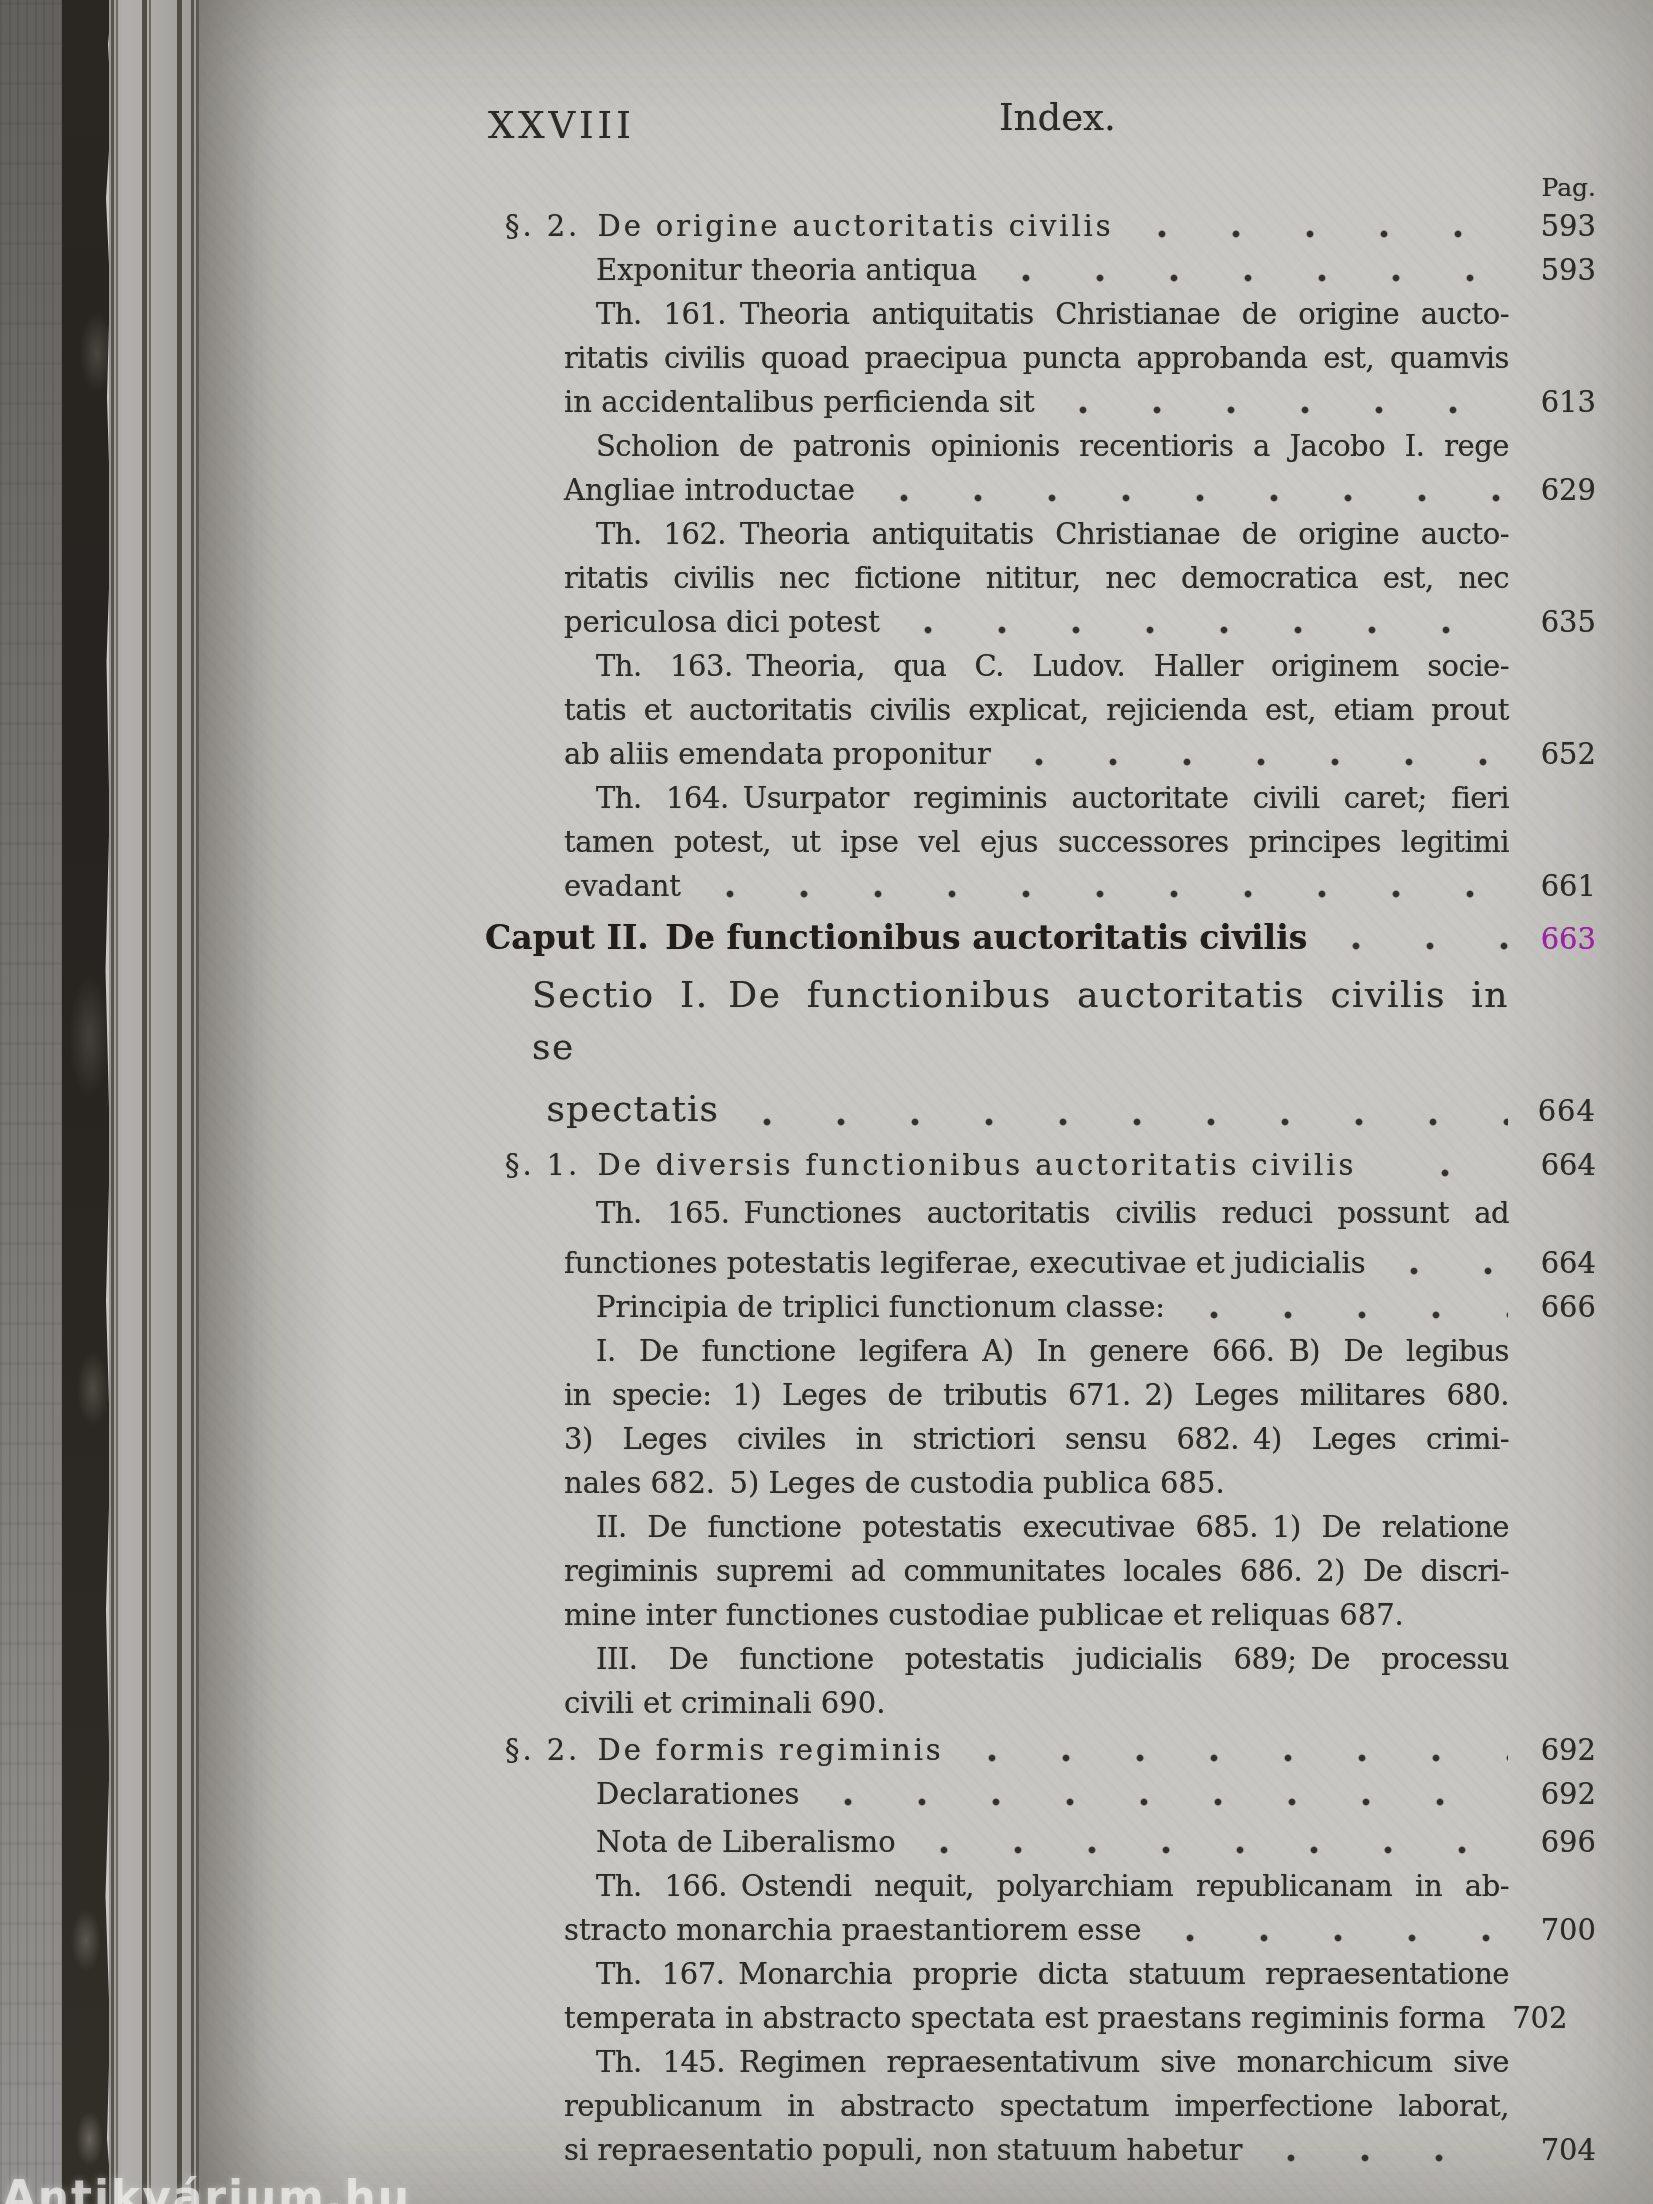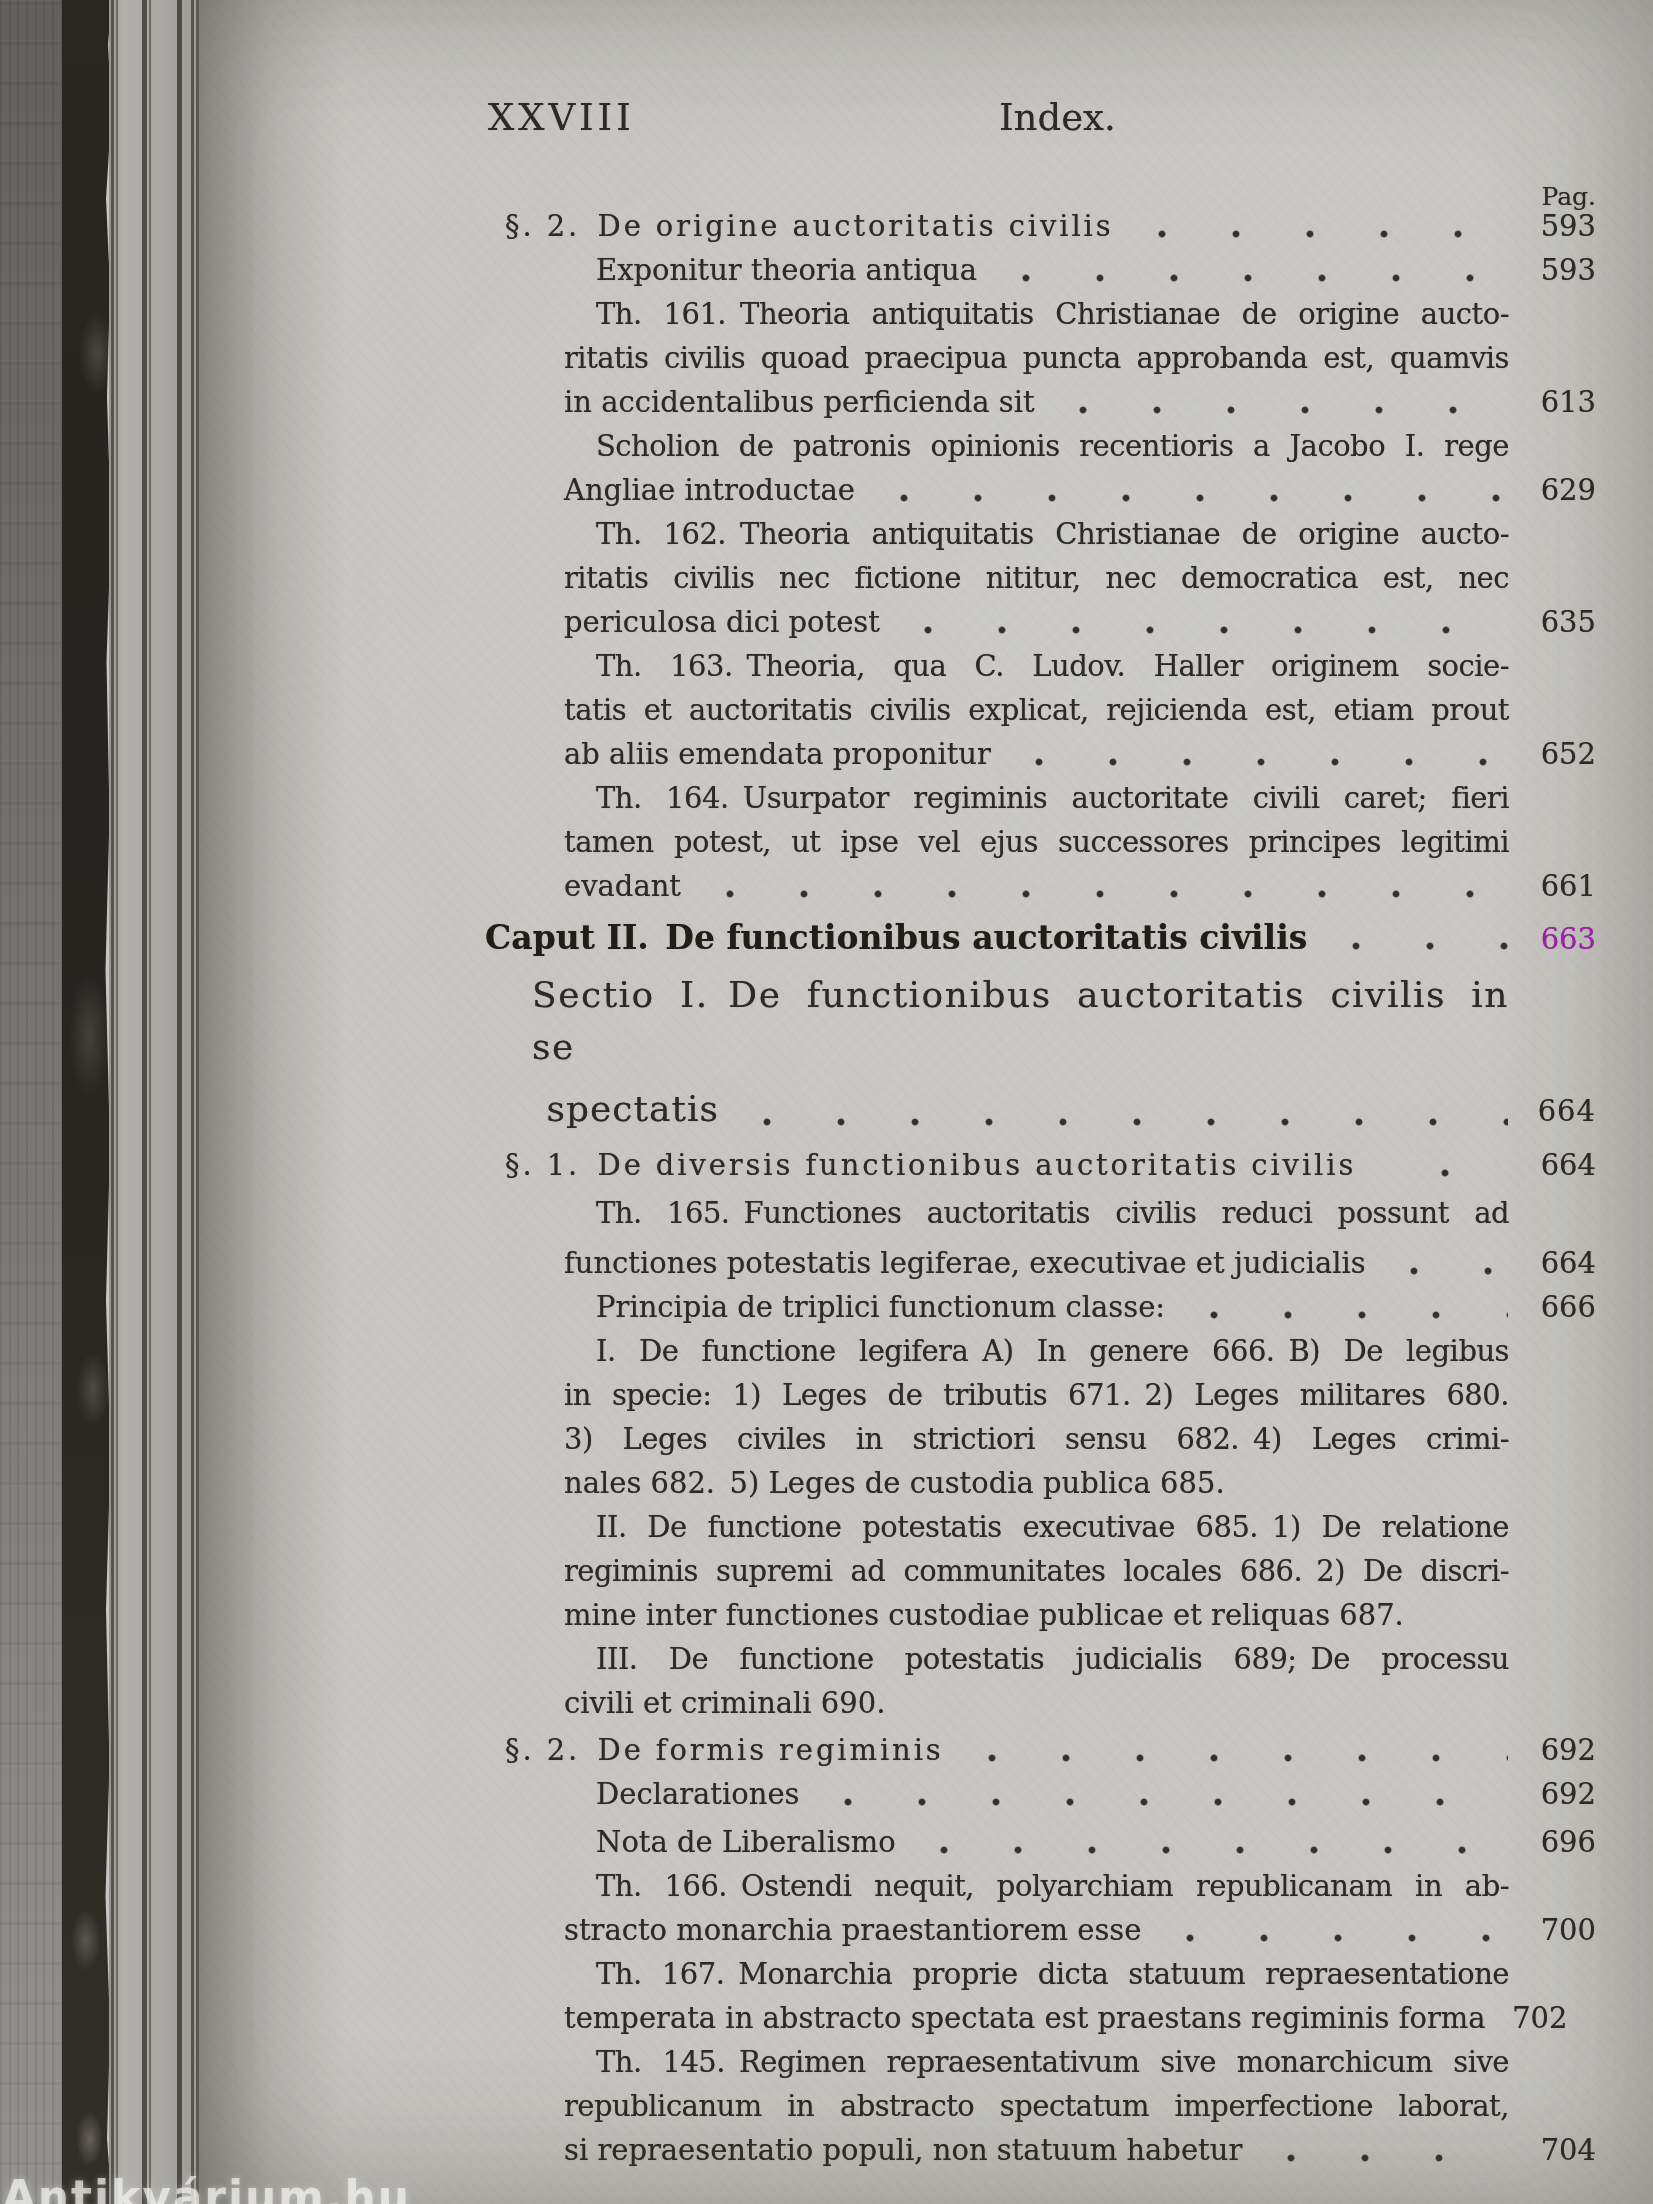--- a/index.html
+++ b/index.html
@@ -48,23 +48,23 @@
       repeating-linear-gradient(133deg, rgba(255,255,255,0.022) 0 1.9px, rgba(0,0,0,0) 1.9px 12.6px),
       #c7c6c2;
     box-shadow:
       inset 0 0 155px rgba(88,84,76,0.16),
       inset -53px 0 136px -29px rgba(88,84,76,0.22),
       inset 0 -68px 146px -44px rgba(88,84,76,0.18),
       inset 0 49px 126px -58px rgba(88,84,76,0.14);
   }
   
   .ink{ text-shadow:0 0 0.7px rgba(44,40,34,0.6); }
-  .folio{ position:absolute; left:488px; top:96px; font-size:37px; letter-spacing:3.9px; }
+  .folio{ position:absolute; left:488px; top:104px; font-size:37px; letter-spacing:3.9px; }
   .running{ position:absolute; left:999px; top:96px; font-size:37px; }
-  .paglabel{ position:absolute; left:564px; top:182px; width:1032px; text-align:right; font-size:25px; }
+  .paglabel{ position:absolute; left:564px; top:173px; width:1032px; text-align:right; font-size:25px; }
   .toc{ position:absolute; left:564px; top:204px; width:1032px; font-size:29px; }
   .line{ line-height:44px; }
   .line.sec,.line.inde,.line.ent,.line.entf,.line.caput,.line.sect2{ display:flex; align-items:baseline; }
   .txt{ white-space:nowrap; }
   .dots{
     flex:1; align-self:stretch; margin:0 5.8px 0 11.6px;
     background-image:radial-gradient(circle at 37px 30px, #34302a 2.7px, rgba(0,0,0,0) 4px);
     background-size:74px 44px; background-repeat:repeat-x;
   }
   .pg{ flex:none; width:82px; text-align:right; }

